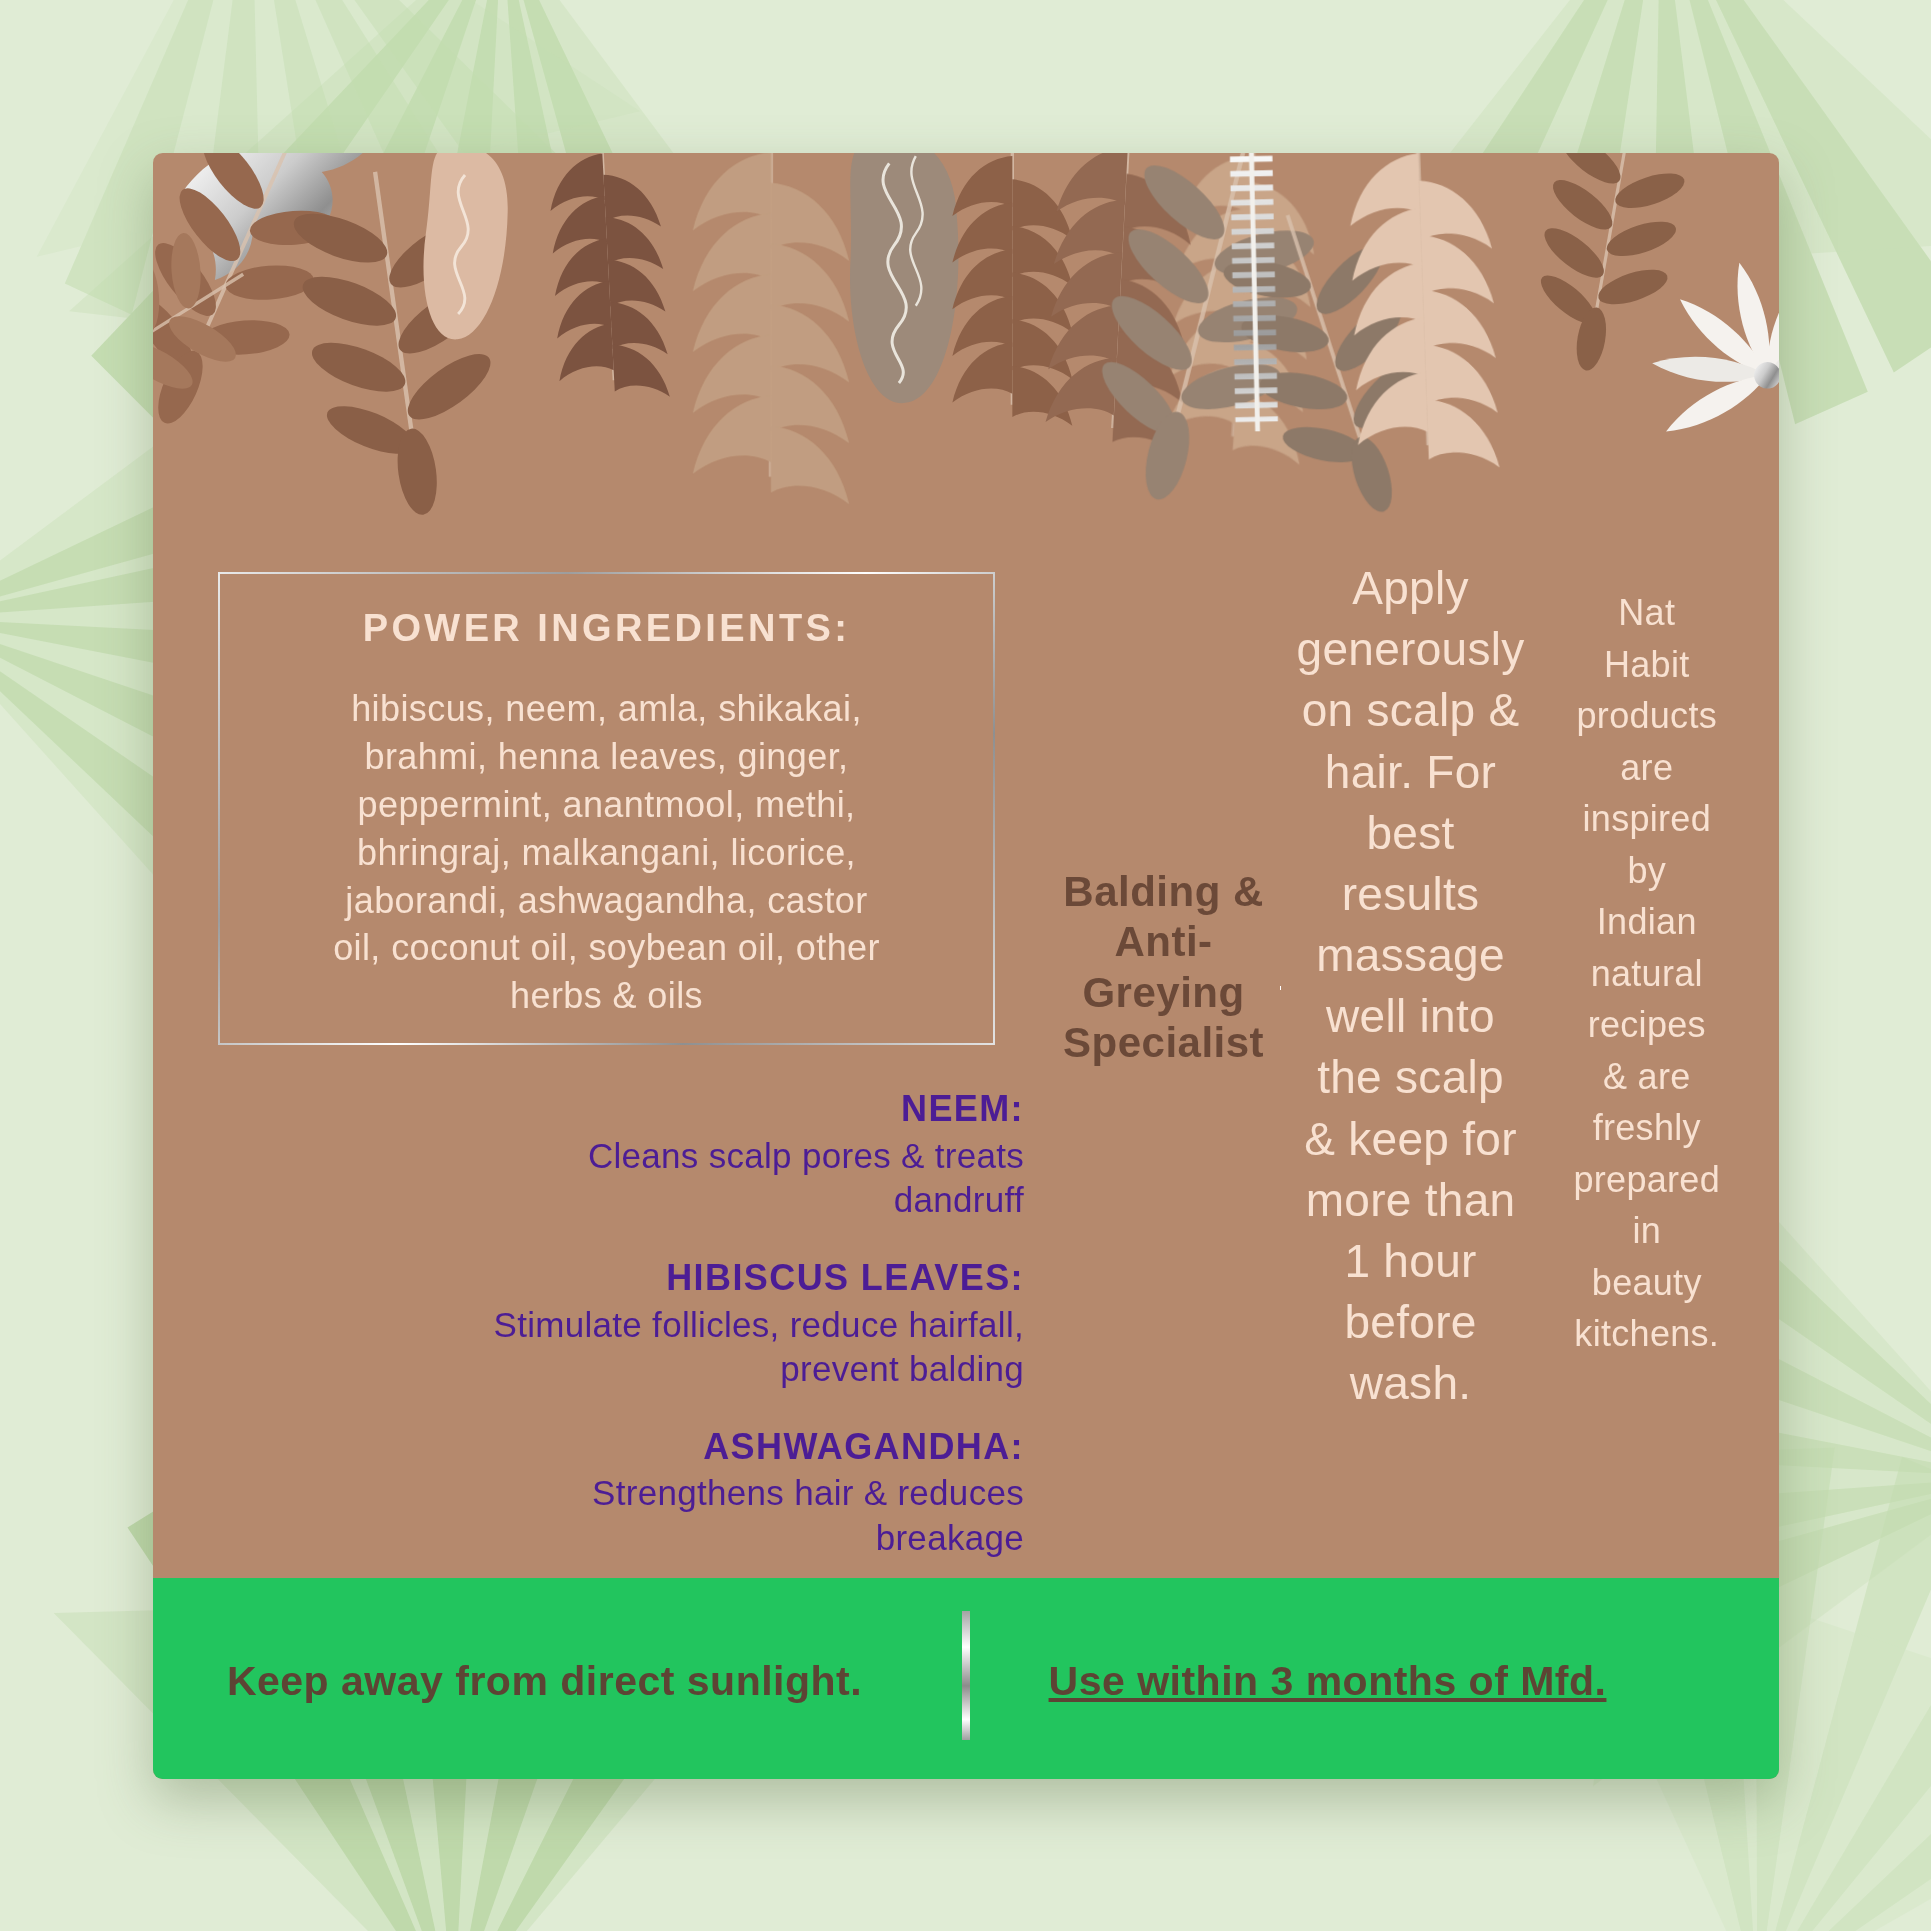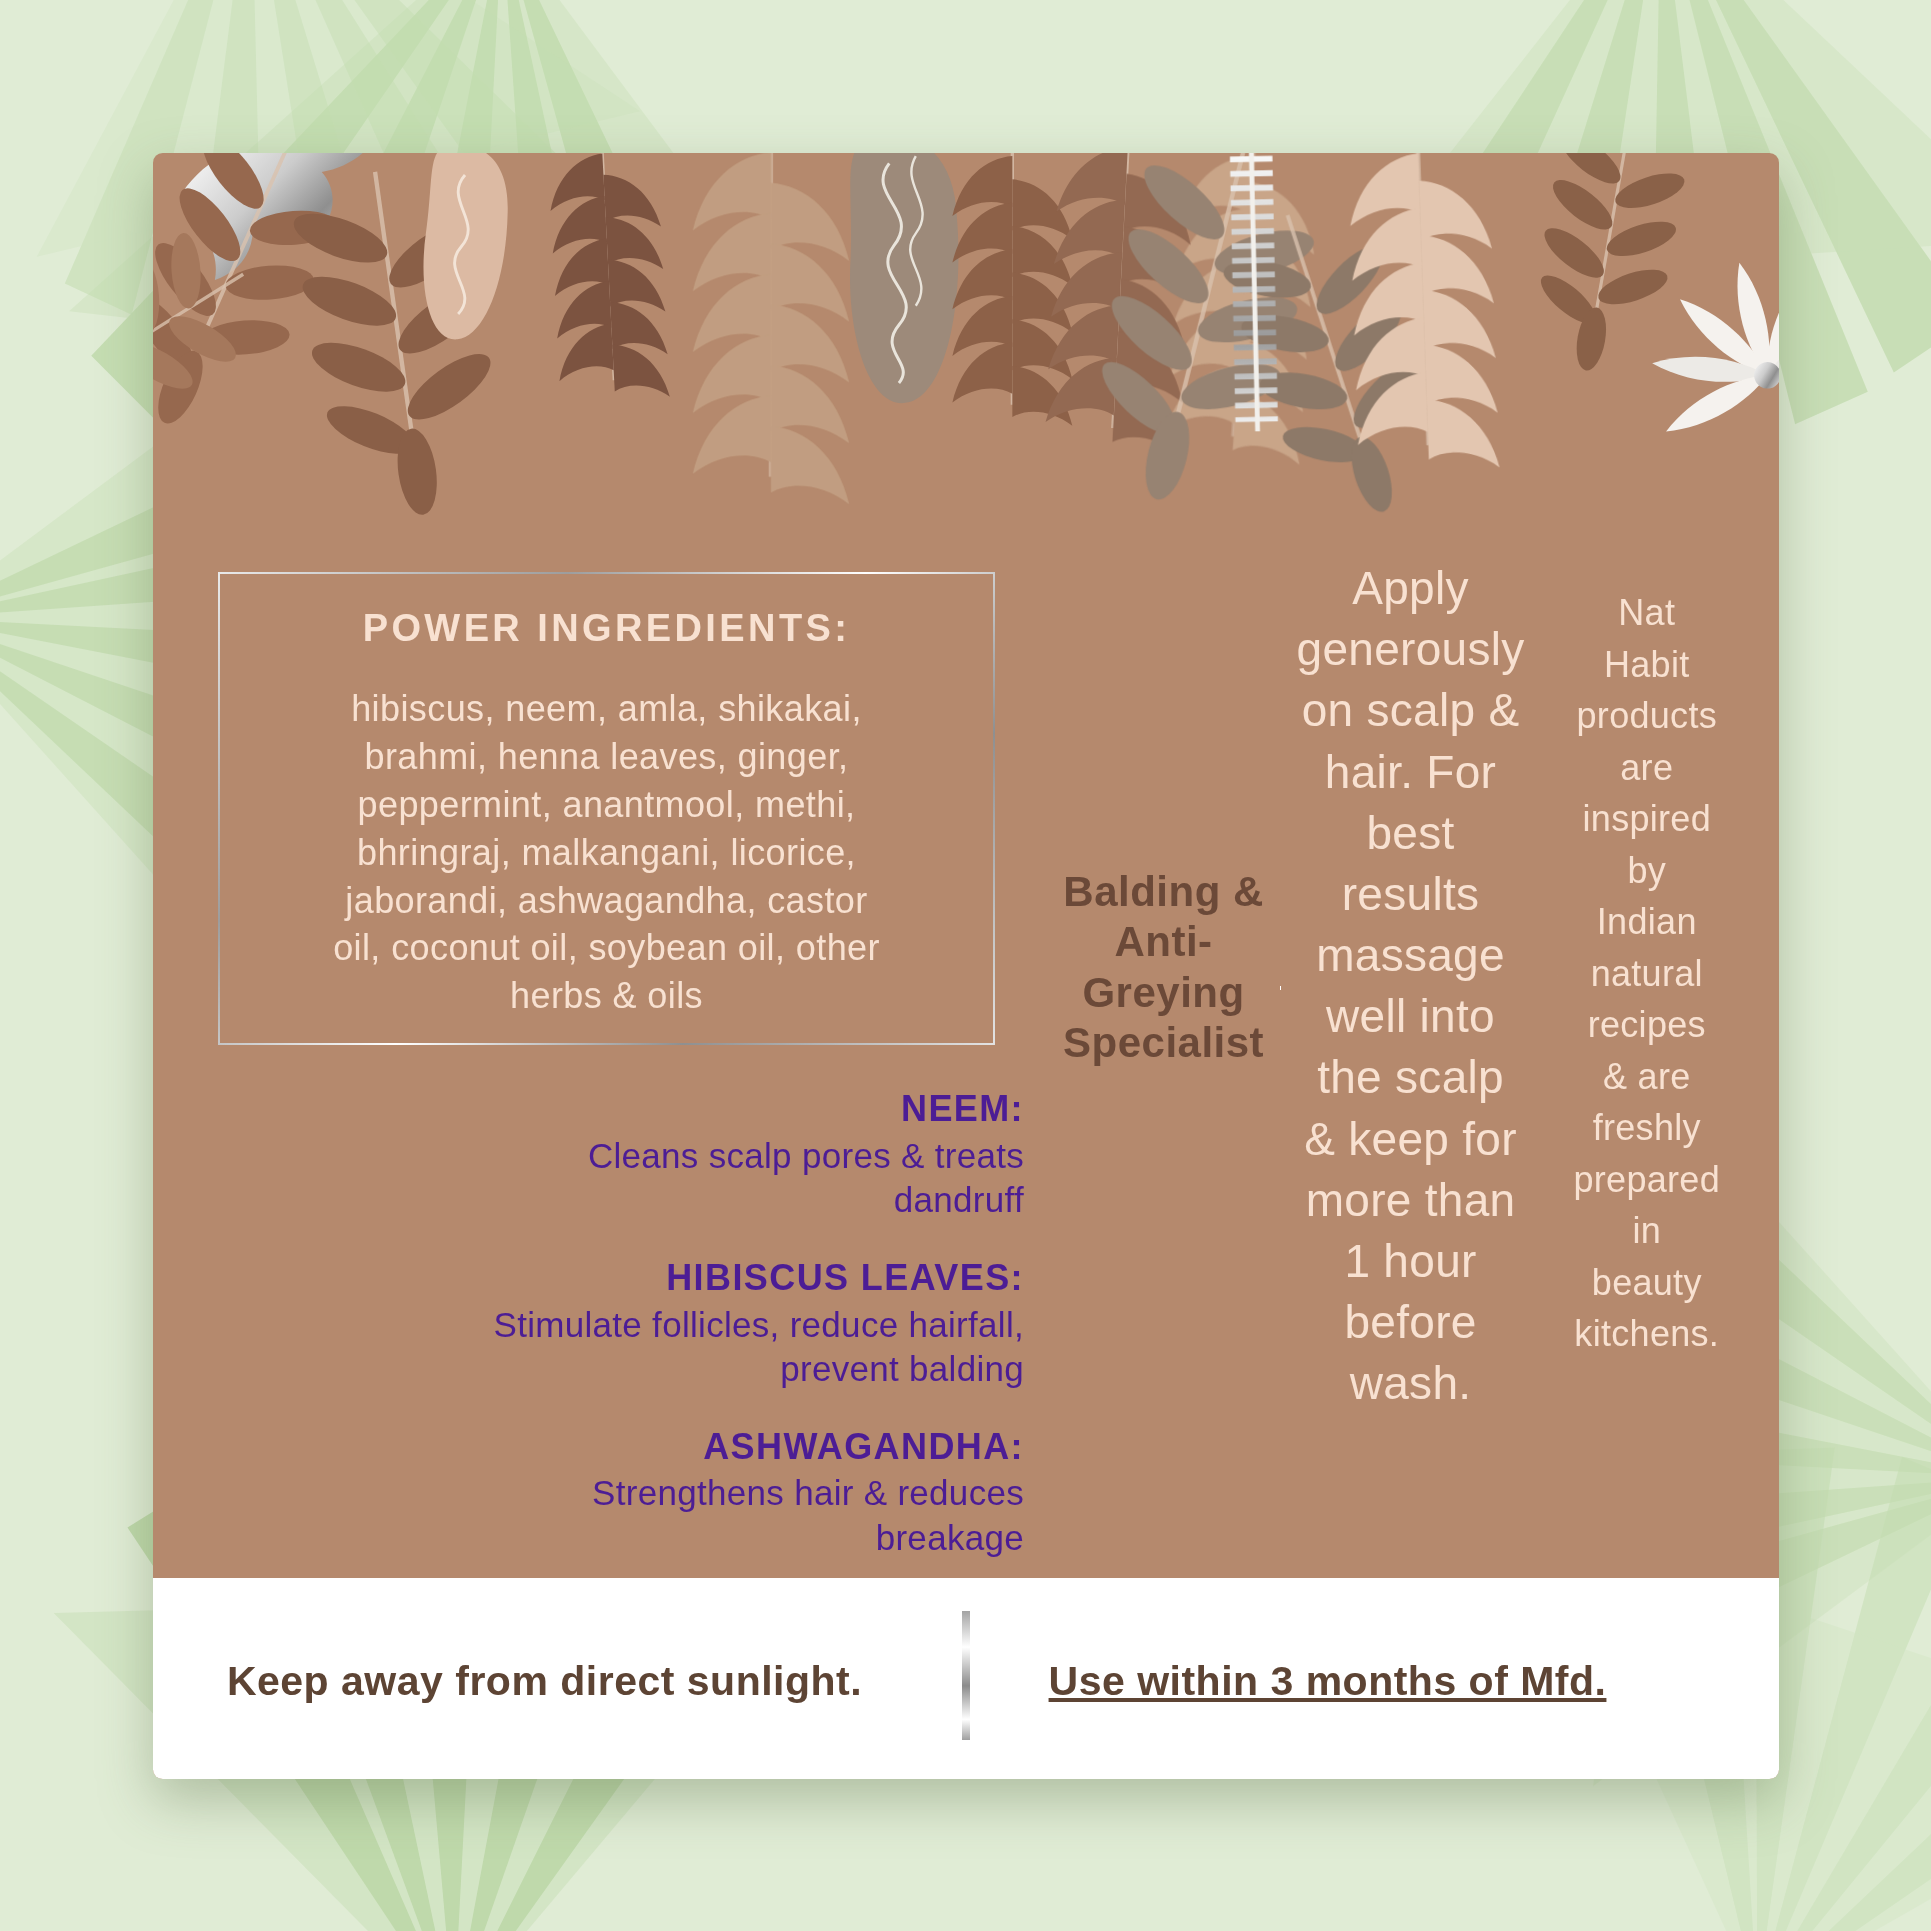--- a/index.html
+++ b/index.html
@@ -54,21 +54,21 @@
     white-space:pre-line;letter-spacing:0.3px;
   }
   .ribbon-wrap{margin-top:15.4px;width:521px;height:333px;}
   .brand-note{
     margin-top:11.6px;width:676px;font-size:36px;line-height:1.43;color:#f8e1d1;
     white-space:pre-line;letter-spacing:0.3px;
   }
 
   
   .footer{
-    position:absolute;left:0;right:0;bottom:0;height:201px;background:#ffffff;
+    position:absolute;left:0;right:0;bottom:0;height:201px;background:#22c55e;
     display:flex;align-items:center;color:#5d4434;
   }
   .footer-cell{flex:1;text-align:center;font-size:41px;font-weight:bold;letter-spacing:0.5px;padding-top:5.8px;}
   .footer-cell.right{padding-right:60px;text-decoration:underline;}
   .footer-divider{
     position:absolute;left:calc(50% - 3.9px);top:33px;width:7.7px;height:129px;
     background:linear-gradient(180deg,#a3a3a3,#ffffff 28%,#8b8b8b 58%,#ffffff 84%,#9f9f9f);
   }
   .ribbon-text{
     font-family:"DejaVu Serif", serif;font-style:italic;

